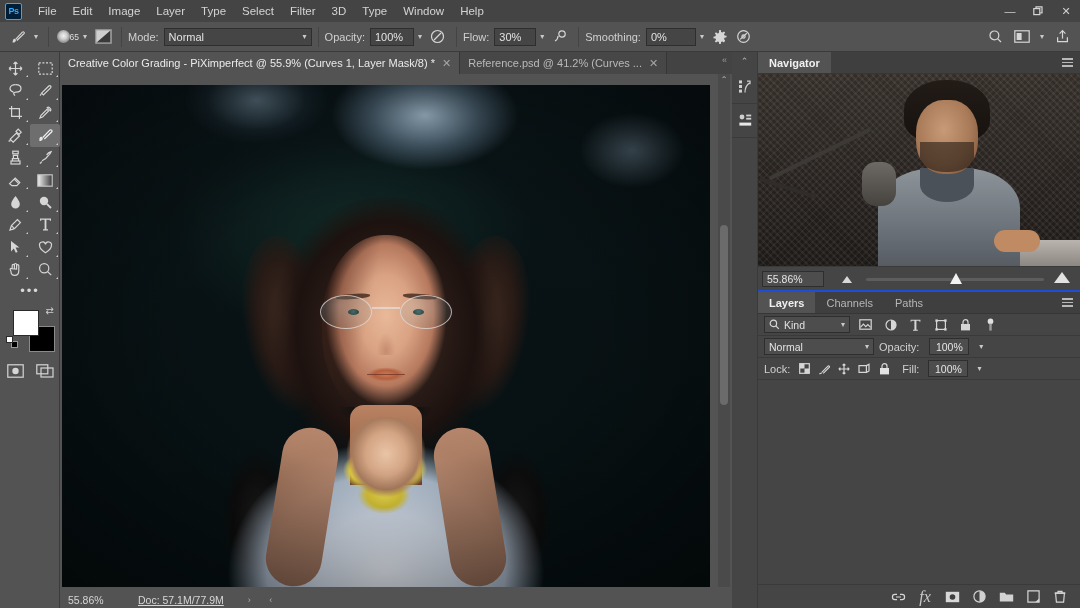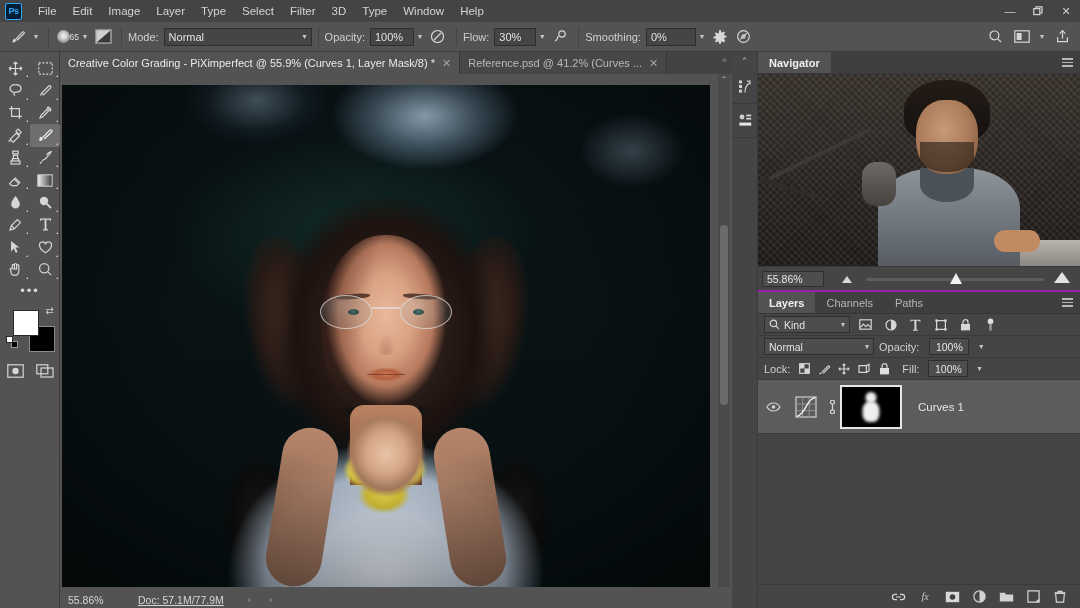--- a/index.html
+++ b/index.html
@@ -277,21 +277,21 @@
     height:18px; display:flex; align-items:center; justify-content:center;
     color:#b9b9b9; font-size:9px;
   }
   .rail-icon {
     width:26px; height:34px; display:flex; align-items:center; justify-content:center;
     border-bottom:1px solid #3a3a3a;
   }
 
   .dock {
     position:absolute; left:758px; top:52px; width:322px; height:556px;
-    background:#a21caf;
+    background:#1d4ed8;
   }
   .panel-head {
     height:22px; background:#3f3f3f; display:flex; align-items:stretch;
     border-bottom:1px solid #363636;
   }
   .panel-tab {
     display:flex; align-items:center; padding:0 11px; font-size:11px; color:#b6b6b6;
     white-space:nowrap;
   }
   .panel-tab.active { background:#535353; color:#f0f0f0; font-weight:bold; }
@@ -982,58 +982,31 @@
             <path d="M3 5V3.2a2.5 2.5 0 0 1 5 0V5"></path>
           </svg>
         </div>
         <span class="ob-label" style="margin-left:6px">Fill:</span>
         <div class="val-field">100%</div>
         <span class="caret">▾</span>
       </div>
 
       <div class="layer-list">
 
-        <div class="layer-row selected">
-          <div class="eye-cell">
-            <svg width="15" height="12" viewBox="0 0 15 12">
-              <path d="M1 6s2.4-4 6.5-4S14 6 14 6s-2.4 4-6.5 4S1 6 1 6z"></path>
-              <circle cx="7.5" cy="6" r="1.8" fill="#d6d6d6" stroke="none"></circle>
-            </svg>
-          </div>
-          <div class="thumb-adj">
-            <svg width="22" height="22" viewBox="0 0 22 22">
-              <rect x="1" y="1" width="20" height="20" stroke="#cfcfcf"></rect>
-              <path d="M1 8h20M1 14.6h20M7.6 1v20M14.2 1v20" stroke="#9c9c9c" stroke-width="0.8"></path>
-              <path d="M1.6 20.4C6 20 10 13 12.4 8.4 14.4 4.6 17 2.2 20.4 1.6" stroke="#f2f2f2" stroke-width="1.4"></path>
-            </svg>
-          </div>
-          <div class="link-cell">
-            <svg width="9" height="14" viewBox="0 0 9 14">
-              <path d="M4.5 4.2a2 2 0 1 1 0-4 2 2 0 0 1 0 4zM4.5 13.8a2 2 0 1 1 0-4 2 2 0 0 1 0 4zM4.5 4.2v5.6"></path>
-            </svg>
-          </div>
-          <div class="mask-thumb dark">
-            <div class="mask-fig">
-              <i class="mf-head"></i>
-              <i class="mf-body"></i>
-            </div>
-          </div>
-          <div class="layer-name">Curves 1</div>
-        </div>
 
 
       </div>
 
       <div class="layers-footer">
         <div class="lf-ic">
           <svg width="15" height="10" viewBox="0 0 15 10">
             <path d="M6 2.4H4a2.6 2.6 0 0 0 0 5.2h2M9 2.4h2a2.6 2.6 0 0 1 0 5.2H9M5 5h5"></path>
           </svg>
         </div>
-        <div class="lf-ic" style="font-style:italic;font-size:10px;font-family:'Liberation Serif',serif;">fx</div>
+        <div class="lf-ic" style="font-style:italic;font-size:16px;font-family:'Liberation Serif',serif;">fx</div>
         <div class="lf-ic">
           <svg width="15" height="12" viewBox="0 0 15 12">
             <rect x="0.8" y="0.8" width="13.4" height="10.4" fill="#d8d8d8" stroke="none"></rect>
             <circle cx="7.5" cy="6" r="2.8" fill="#3f3f3f" stroke="none"></circle>
           </svg>
         </div>
         <div class="lf-ic">
           <svg width="13" height="13" viewBox="0 0 13 13">
             <circle cx="6.5" cy="6.5" r="5.6" stroke="#d2d2d2"></circle>
             <path d="M6.5 0.9a5.6 5.6 0 0 1 0 11.2z" fill="#d2d2d2" stroke="none"></path>

